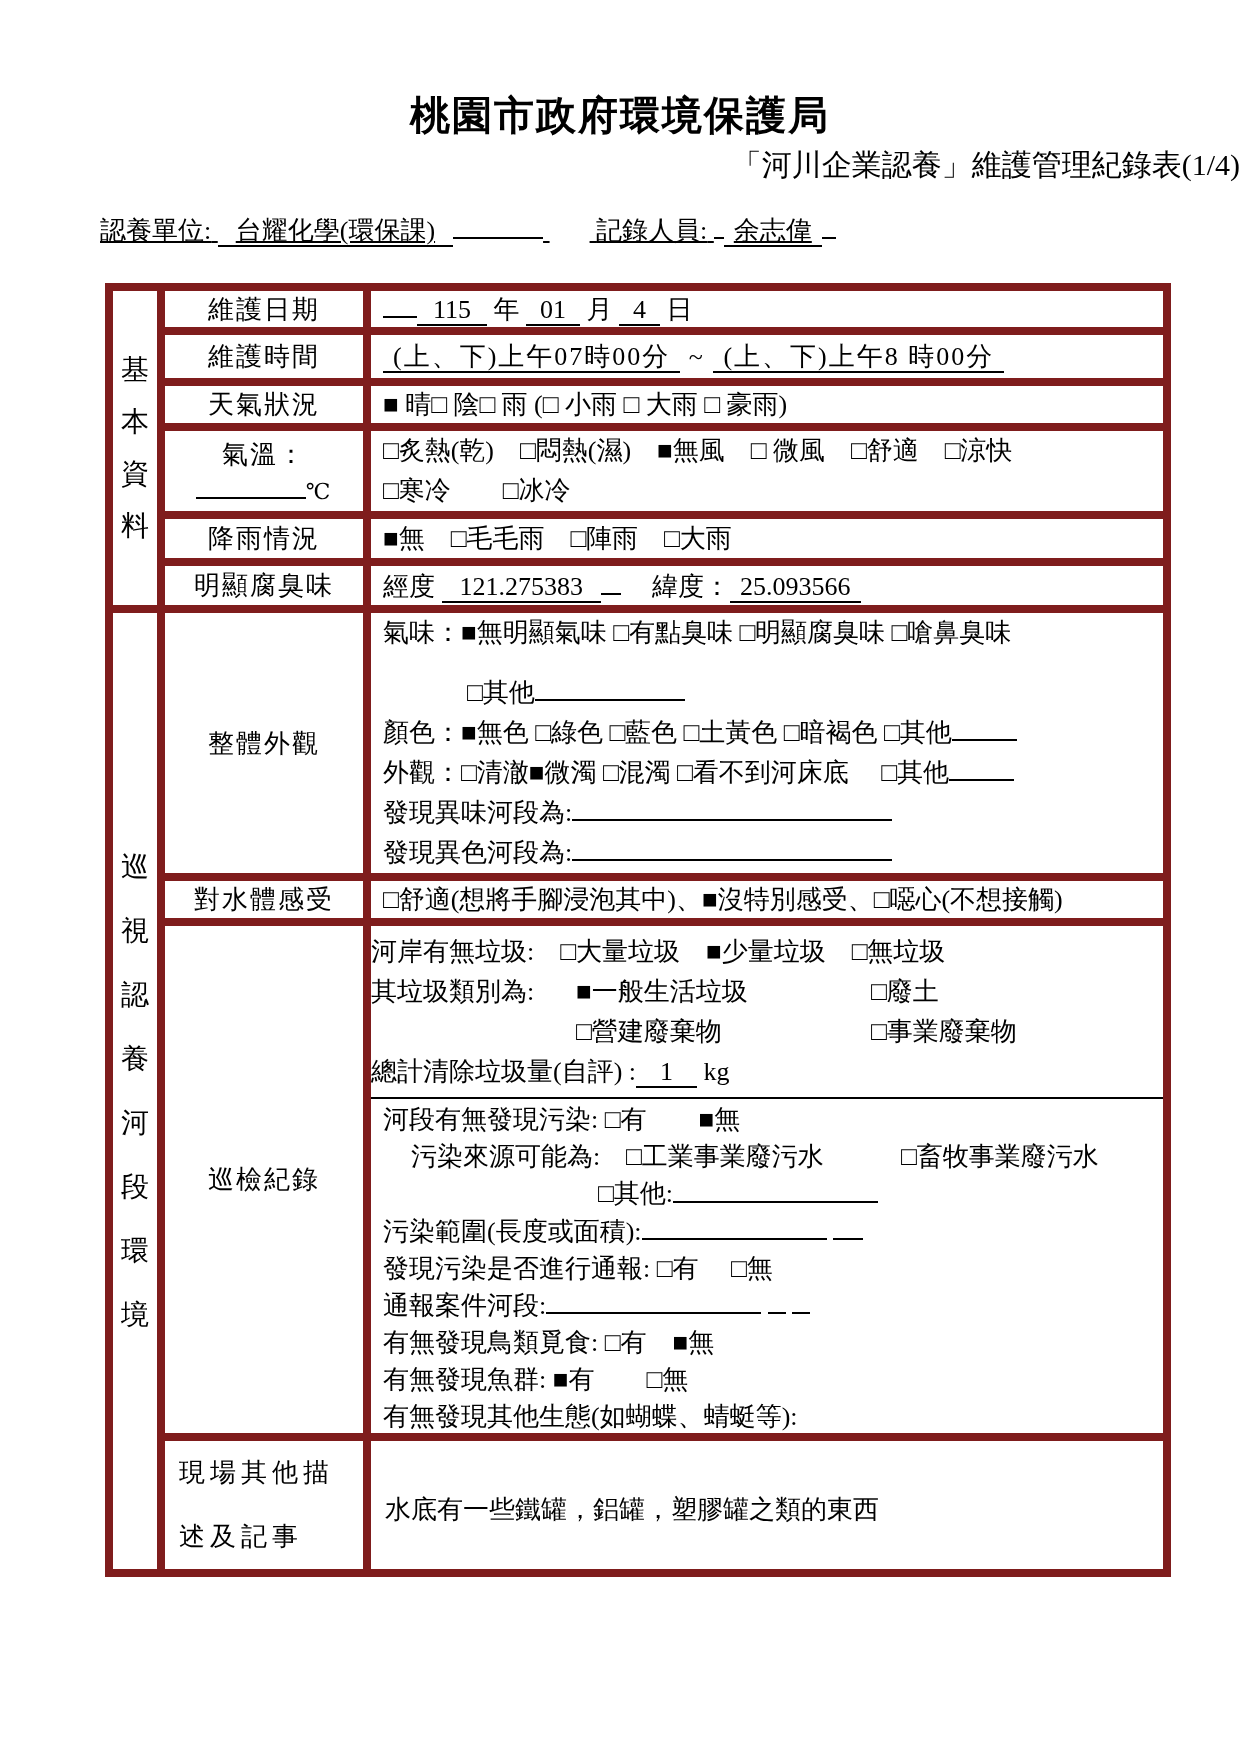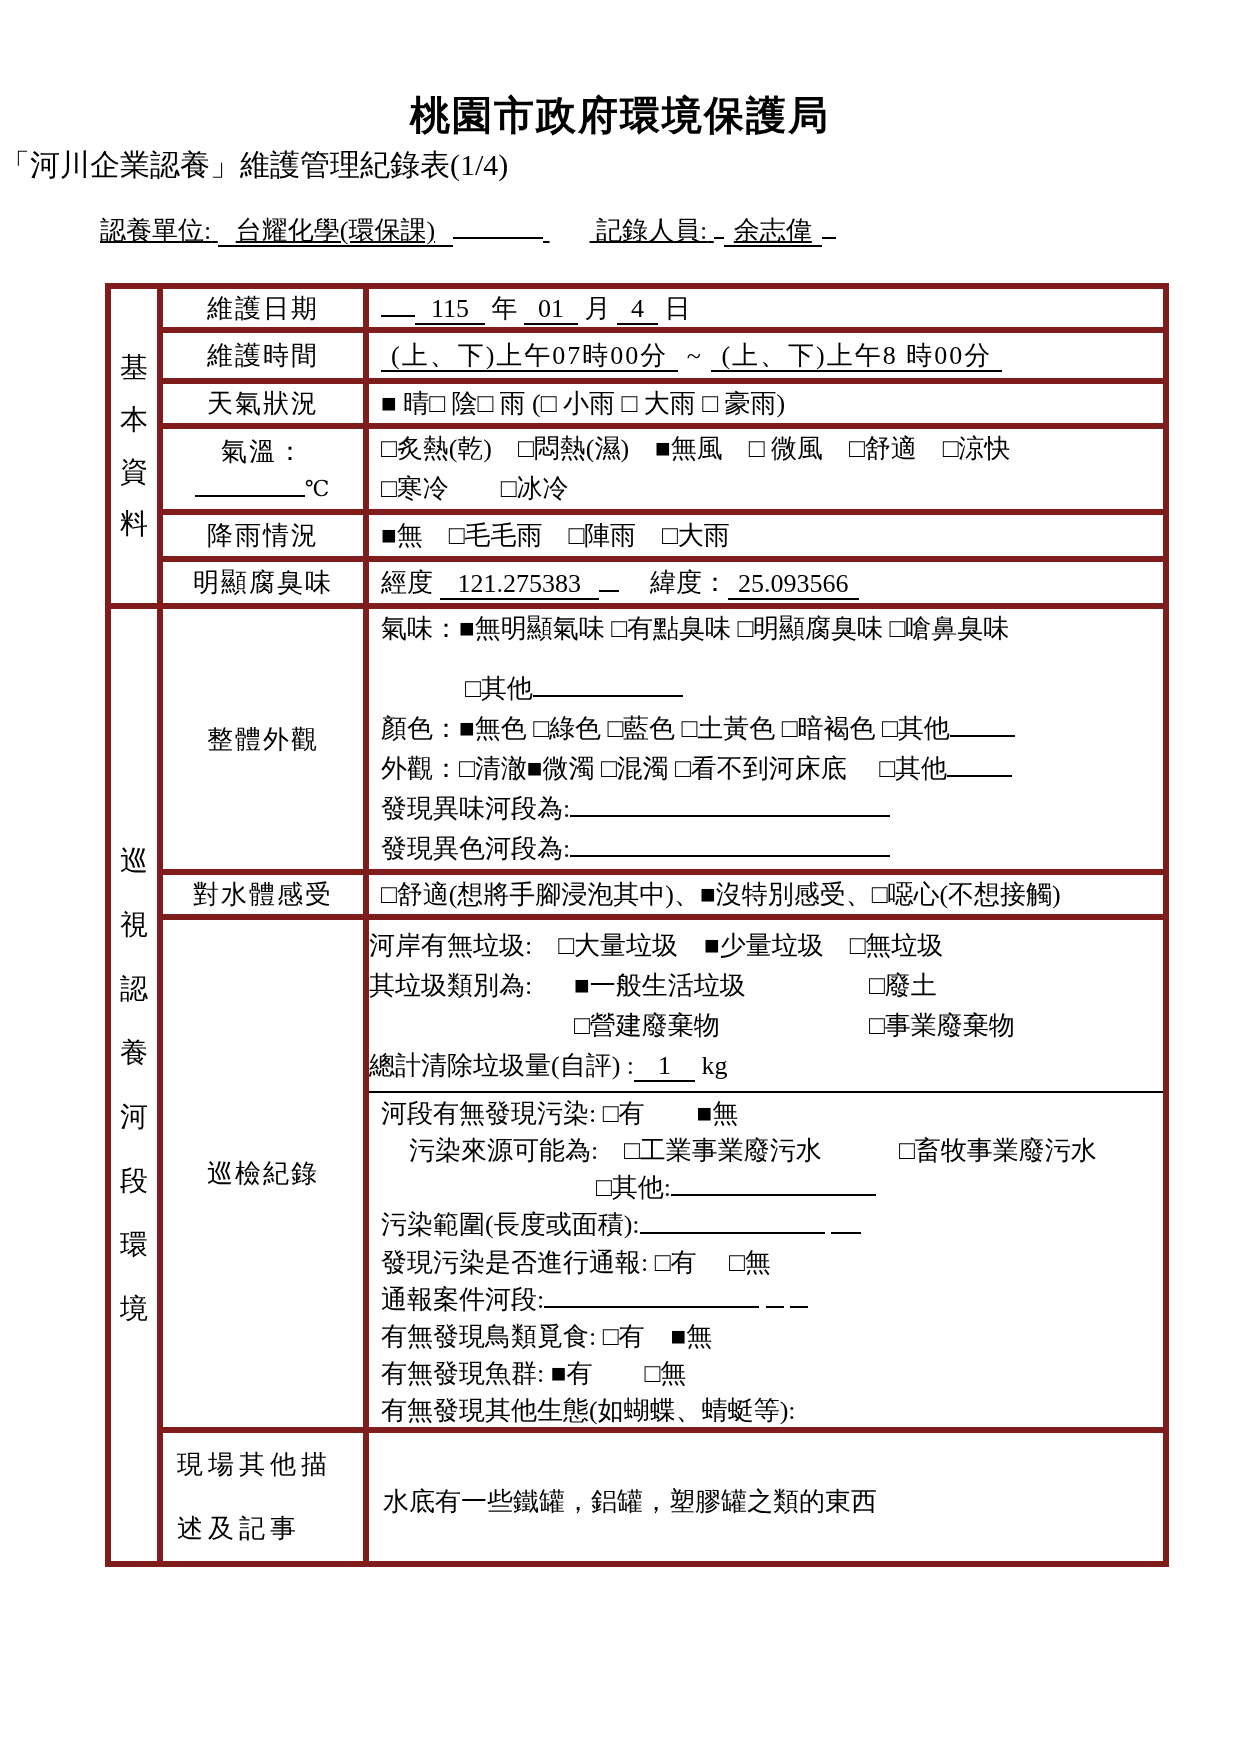--- a/index.html
+++ b/index.html
@@ -6,29 +6,29 @@
   html,body { background:#888; }
   .page {
     position:relative; width:1240px; height:1755px; background:#ffffff;
     margin:0 auto; color:#000;
     font-family:"Liberation Serif","DejaVu Serif",serif;
   }
   .title {
     padding-top:88px; text-align:center; font-size:40px; font-weight:bold;
     font-family:"Liberation Sans","DejaVu Sans",sans-serif; letter-spacing:2px;
   }
-  .subtitle { text-align:left; font-size:30px; line-height:44px; }
+  .subtitle { text-align:right; font-size:30px; line-height:44px; }
   .meta { margin:24px 0 0 100px; font-size:26px; line-height:40px;text-decoration:underline; }
   .meta-row2 { margin-top:12px; }
   .uv { border-bottom:2px solid #000; padding:0 18px; }
   .uv-tight { border-bottom:2px solid #000; padding:0 10px; }
   .uv-center { display:inline-block; border-bottom:2px solid #000; width:350px; text-align:center; }
   .bl { display:inline-block; border-bottom:2px solid #000; height:1.05em; vertical-align:baseline; }
   table.form { border-collapse:collapse; table-layout:fixed; margin:32px 0 0 105px; width:1058px; }
-  table.form td { border:6px solid #7f1d1d; vertical-align:middle; font-size:26px; }
+  table.form td { border:8px solid #7f1d1d; vertical-align:middle; font-size:26px; }
   col.c-sect { width:52px; } col.c-lbl { width:206px; } col.c-main { width:800px; }
   td.vlabel { text-align:center; }
   .vert { width:32px; margin:0 auto; word-break:break-all; font-size:28px; text-align:center; }
   .vert.basic { line-height:52px; }
   .vert.patrol { line-height:64px; }
   td.rlabel { text-align:center; letter-spacing:2px; }
   td.cmain { padding-left:12px; }
   .ln { line-height:40px; white-space:nowrap; }
   .ln7 { line-height:37px; white-space:nowrap; }
   .indent84 { padding-left:84px;margin-top:20px; }

